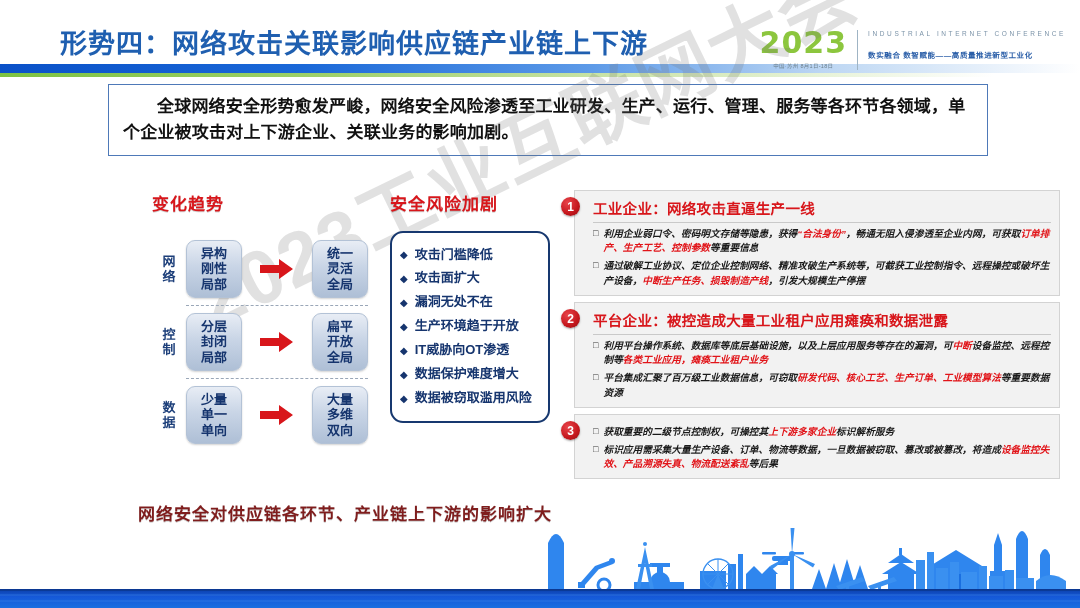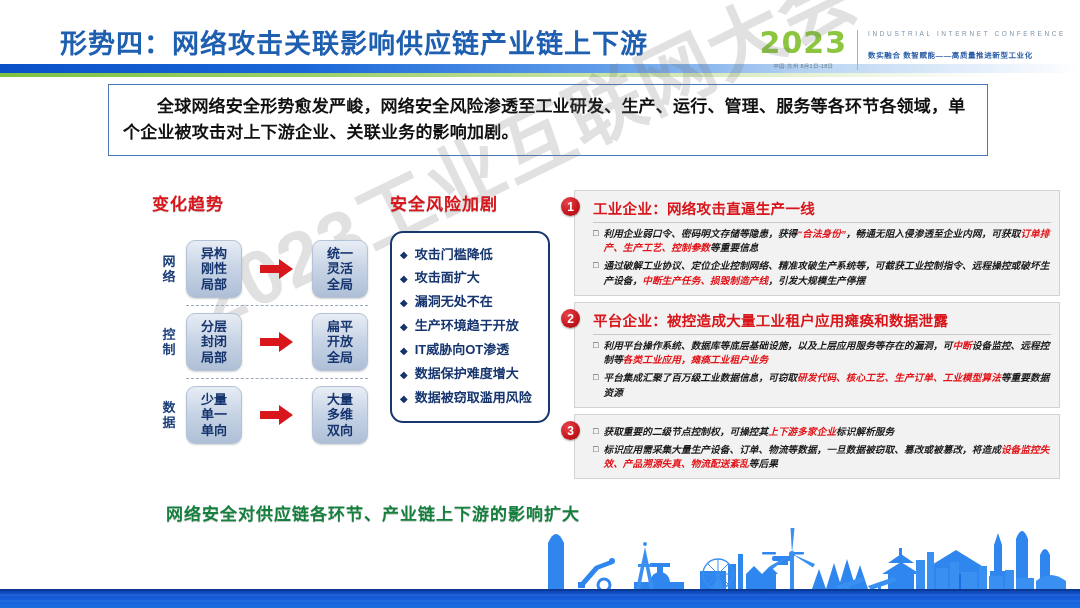--- a/index.html
+++ b/index.html
@@ -114,22 +114,22 @@
   .pbul{display:flex;gap:5px;margin:3.5px 0 0 6px;}
   .psq{font-size:9px;color:#333;flex:none;line-height:1.5;}
   .ptxt{
     font-size:9.6px;font-weight:700;font-style:italic;color:#1a1a1a;line-height:1.5;
     letter-spacing:.1px;
   }
   .hl{color:#e11419;}
 
   
   .concl{
-    position:absolute;left:166px;top:500px;
-    font-size:17px;font-weight:700;color:#15803d;letter-spacing:1px;
+    position:absolute;left:138px;top:500px;
+    font-size:17px;font-weight:700;color:#7f1d1d;letter-spacing:1px;
     text-shadow:0 1px 0 rgba(0,0,0,.2);
   }
 
   
   .band{position:absolute;left:0;bottom:0;width:1080px;height:92px;}
   .band svg{display:block;width:1080px;height:92px;}
 </style>
 </head>
 <body>
 

